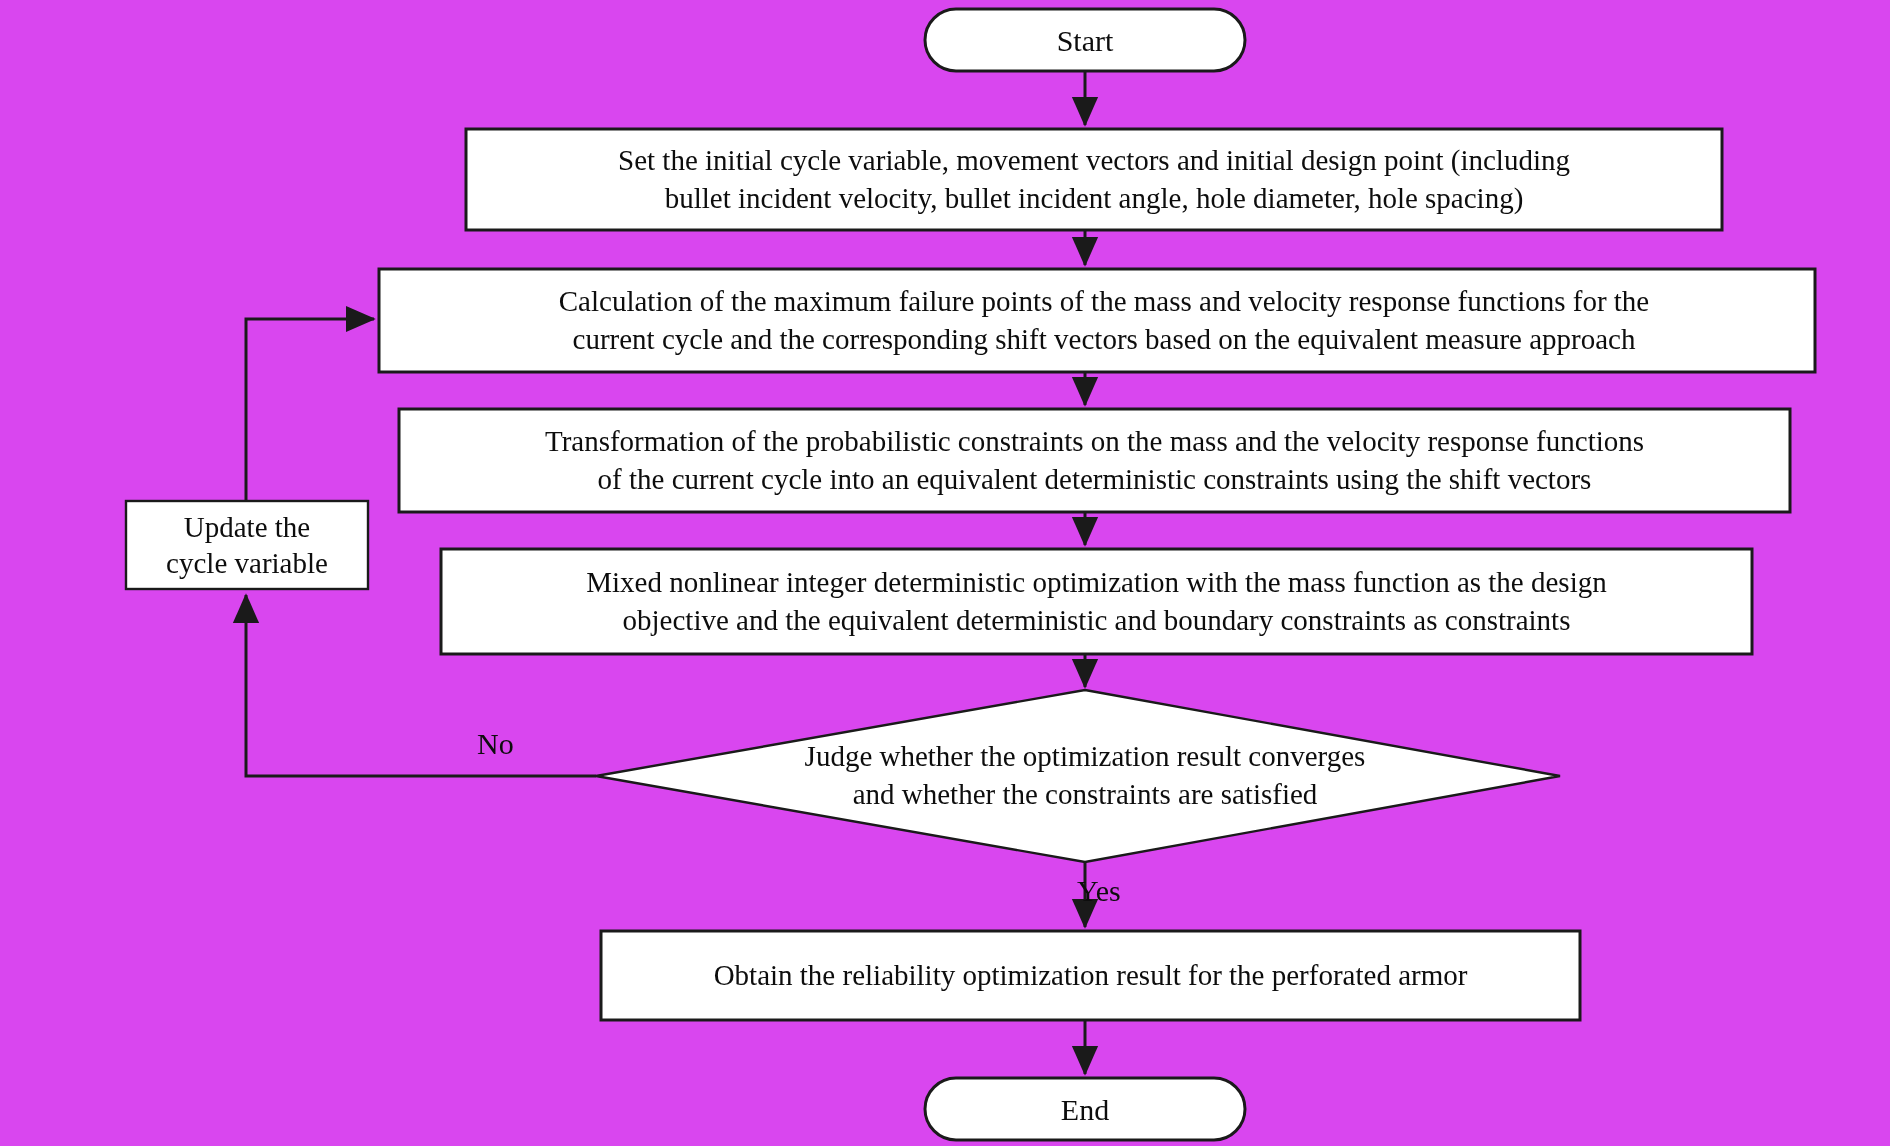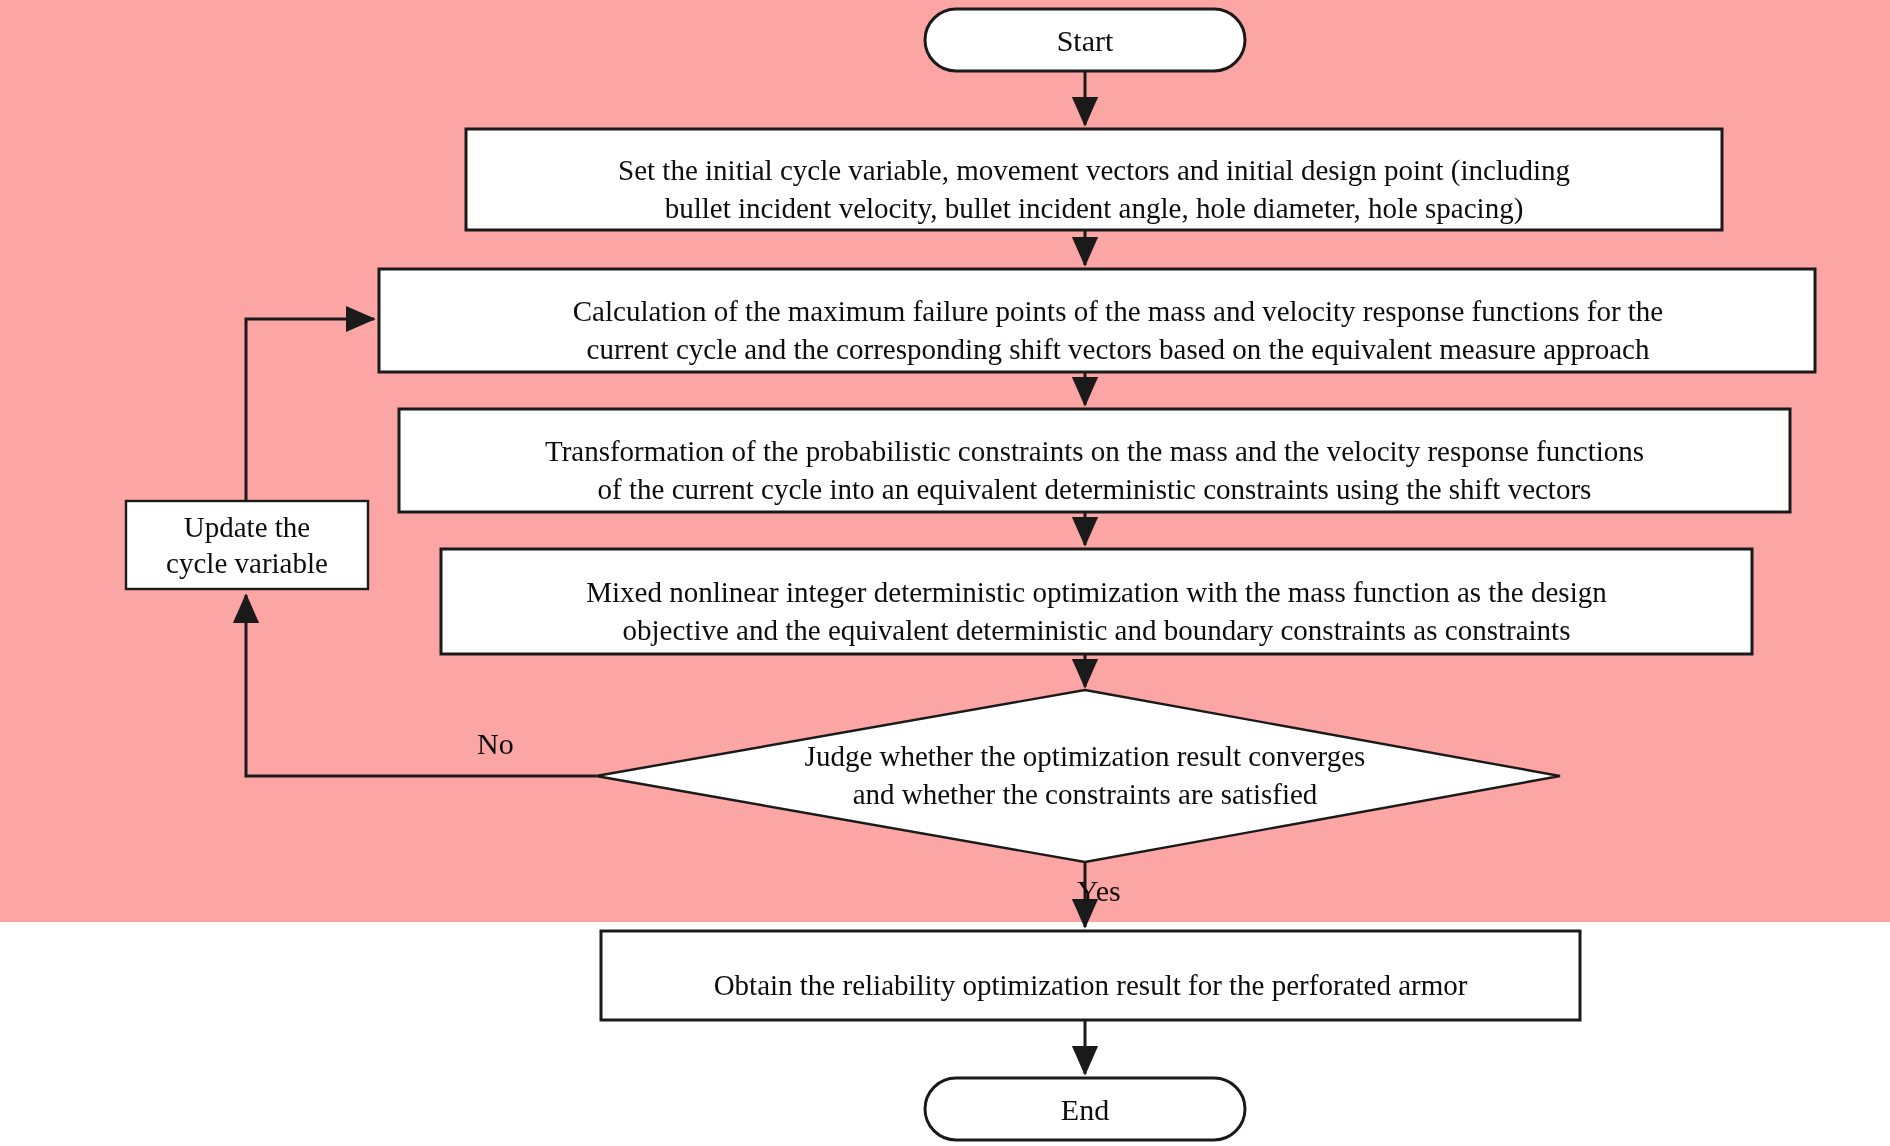--- a/index.html
+++ b/index.html
@@ -10,22 +10,22 @@
   }
   body {
     width: 1890px;
     height: 1146px;
     font-family: "Liberation Serif", "DejaVu Serif", serif;
     overflow: hidden;
   }
   #flow-root {
     position: relative;
     width: 1890px;
-    height: 922px;
-    background: #fca5a5;
+    height: 1146px;
+    background: #d946ef;
   }
   svg.flow-canvas {
     position: absolute;
     left: 0;
     top: 0;
     width: 1890px;
     height: 1146px;
     display: block;
   }
   .node-shape {
@@ -47,21 +47,21 @@
     align-items: center;
     justify-content: center;
     text-align: center;
     color: #0d0d0d;
     font-family: "Liberation Serif", "DejaVu Serif", serif;
     line-height: 1.30;
     pointer-events: none;
     box-sizing: border-box;
   }
   .terminal-text { font-size: 30px; }
-  .process-text { font-size: 29px; padding: 0 16px; margin-top: 10px; }
+  .process-text { font-size: 29px; padding: 0 16px; }
   .decision-text { font-size: 29px; }
   .small-box-text { font-size: 29px; line-height: 1.25; }
   .edge-label {
     position: absolute;
     color: #0d0d0d;
     font-family: "Liberation Serif", "DejaVu Serif", serif;
     font-size: 30px;
     white-space: nowrap;
     margin-left: 37px;
   }
@@ -119,21 +119,21 @@
     <span>Start</span>
   </div>
 
   <div class="node-text process-text" style="left:466px; top:129px; width:1256px; height:101px;">
     <div>
       <div>Set the initial cycle variable, movement vectors and initial design point (including</div>
       <div>bullet incident velocity, bullet incident angle, hole diameter, hole spacing)</div>
     </div>
   </div>
 
-  <div class="node-text process-text" style="left:400px; top:269px; width:1436px; height:103px;align-items:center;">
+  <div class="node-text process-text" style="left:386px; top:269px; width:1436px; height:103px;align-items:center;">
     <div>
       <div>Calculation of the maximum failure points of the mass and velocity response functions for the</div>
       <div>current cycle and the corresponding shift vectors based on the equivalent measure approach</div>
     </div>
   </div>
 
   <div class="node-text process-text" style="left:399px; top:409px; width:1391px; height:103px;">
     <div>
       <div>Transformation of the probabilistic constraints on the mass and the velocity response functions</div>
       <div>of the current cycle into an equivalent deterministic constraints using the shift vectors</div>

